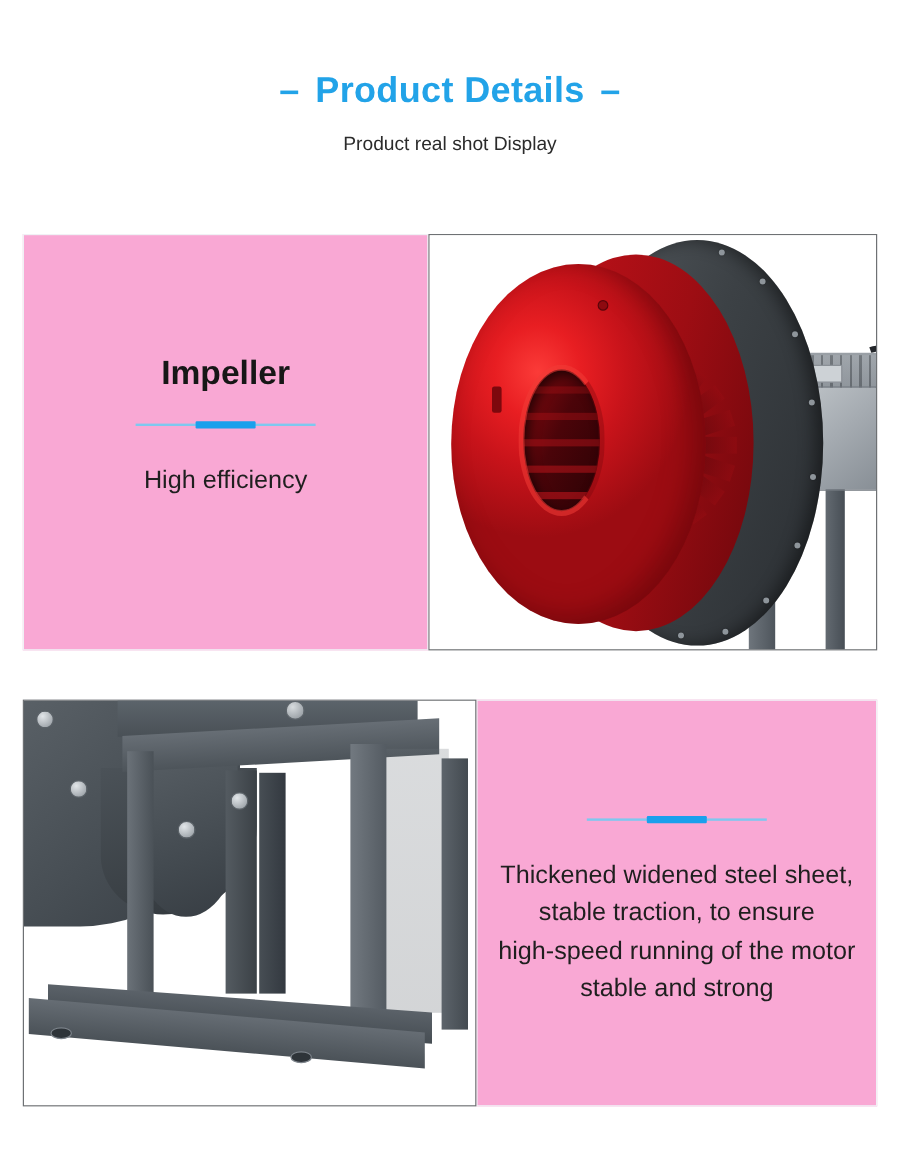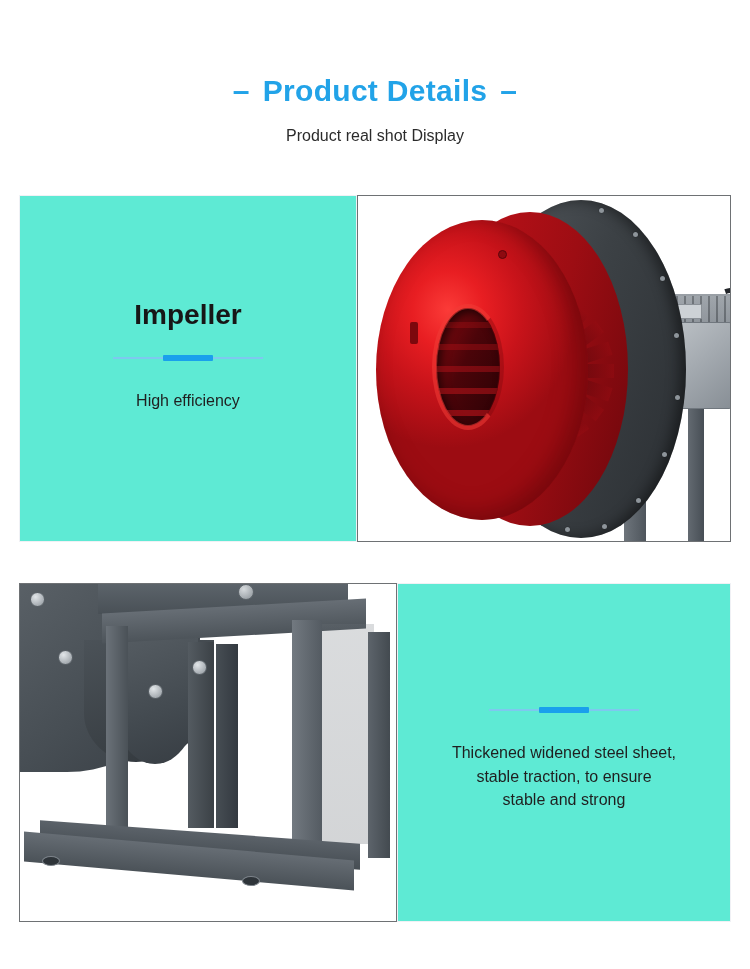--- a/index.html
+++ b/index.html
@@ -10,21 +10,21 @@
     width: 750px;
     height: 969px;
     background: #ffffff;
     font-family: "Liberation Sans", "DejaVu Sans", sans-serif;
     overflow: hidden;
     position: relative;
   }
 
   
   .header {
-    padding-top: 73px;
+    padding-top: 58px;
     text-align: center;
   }
   .header-title {
     font-size: 30px;
     font-weight: bold;
     color: #22a3e8;
     letter-spacing: 0.3px;
     line-height: 1.2;
   }
   .header-title .dash {
@@ -52,21 +52,21 @@
   }
   .row-bottom {
     left: 19px;
     top: 583px;
     width: 712px;
     height: 339px;
   }
 
   
   .text-panel {
-    background: #5eead4;
+    background: #f9a8d4;
     border: 1px solid #f0f1f5;
     box-sizing: border-box;
     display: flex;
     flex-direction: column;
     align-items: center;
     justify-content: center;
     text-align: center;
   }
   .text-panel-top {
     width: 338px;
@@ -101,21 +101,21 @@
   .divider-bar {
     position: absolute;
     left: 50px;
     top: 2px;
     width: 50px;
     height: 6px;
     background: #1aa0ec;
     border-radius: 1px;
   }
   .panel-desc {
-    font-size: 16px;
+    font-size: 21px;
     color: #1f1f1f;
     line-height: 1.48;
   }
   .panel-desc div {
     white-space: nowrap;
   }
 
   
   .image-panel {
     box-sizing: border-box;
@@ -608,17 +608,18 @@
   </div>
 
   <div class="text-panel text-panel-bottom">
     <div class="divider">
       <div class="divider-line"></div>
       <div class="divider-bar"></div>
     </div>
     <div class="panel-desc">
       <div>Thickened widened steel sheet,</div>
       <div>stable traction, to ensure</div>
+      <div>high-speed running of the motor</div>
       <div>stable and strong</div>
     </div>
   </div>
 
 </div>
 
 </body></html>

